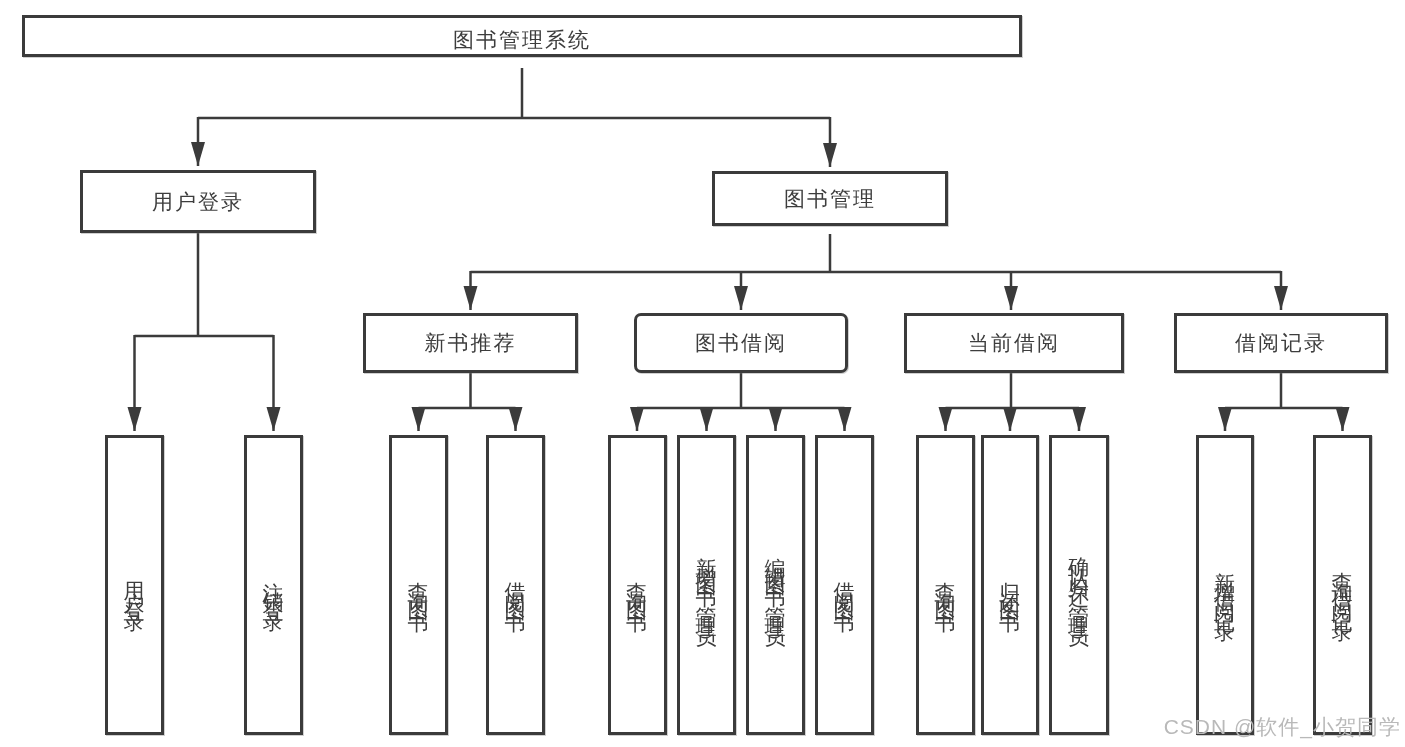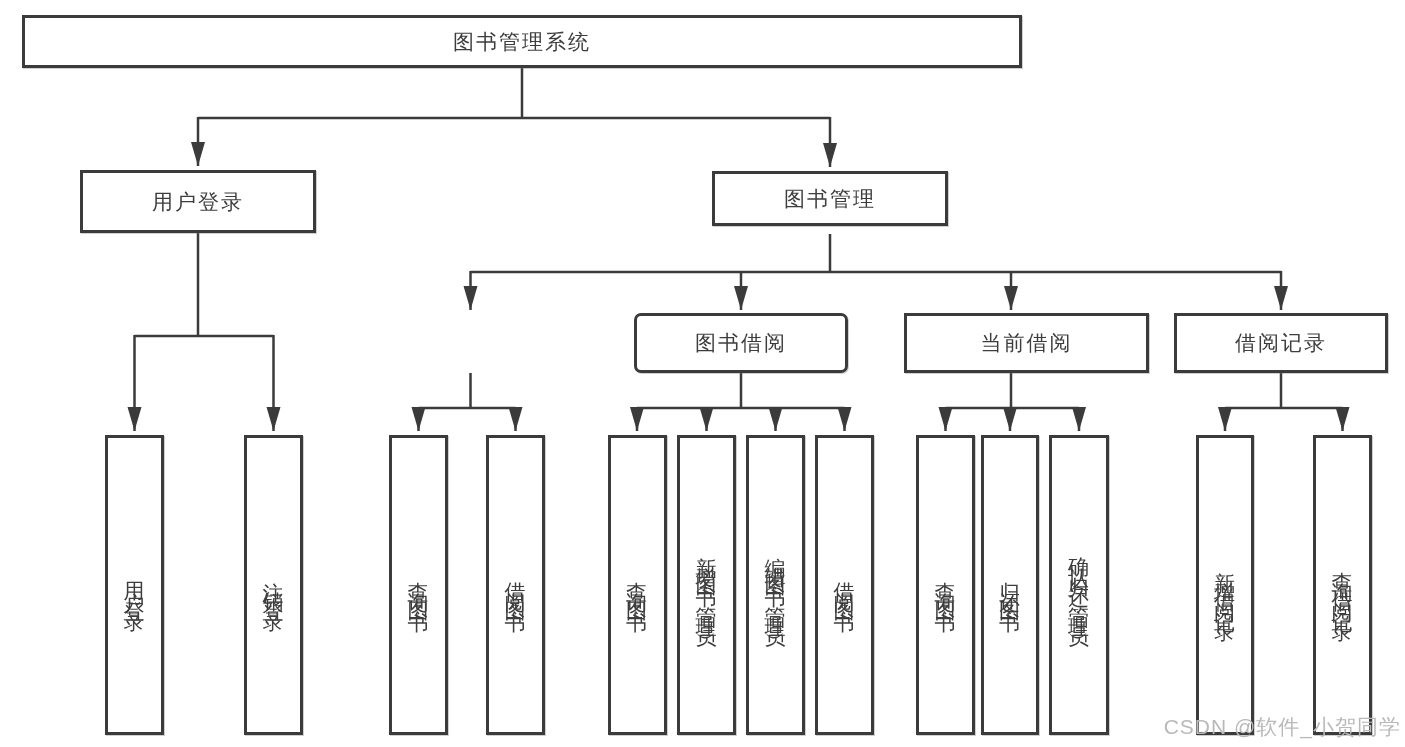--- a/index.html
+++ b/index.html
@@ -94,35 +94,38 @@
       <line x1="945.5" y1="407" x2="945.5" y2="431" marker-end="url(#arw)"></line>
       <line x1="1010" y1="407" x2="1010" y2="431" marker-end="url(#arw)"></line>
       <line x1="1079" y1="407" x2="1079" y2="431" marker-end="url(#arw)"></line>
 
       <path d="M1281,373 V408 M1225,408 H1342.5"></path>
       <line x1="1225" y1="407" x2="1225" y2="431" marker-end="url(#arw)"></line>
       <line x1="1342.5" y1="407" x2="1342.5" y2="431" marker-end="url(#arw)"></line>
     </g>
   </svg>
 
-  <div class="node" style="left:22px; top:15px; width:1000px; height:53px;">
+  <div class="node" style="left:22px; top:15px; width:1000px; height:42px;align-items:flex-end;">
     <span class="lbl">图书管理系统</span>
   </div>
 
   <div class="node" style="left:80px; top:170px; width:236px; height:63px;">
     <span class="lbl">用户登录</span>
   </div>
   <div class="node" style="left:712px; top:171px; width:236px; height:55px;">
     <span class="lbl">图书管理</span>
   </div>
 
+  <div class="node" style="left:363px; top:313px; width:215px; height:60px;">
+    <span class="lbl">新书推荐</span>
+  </div>
   <div class="node" style="left:634px; top:313px; width:214px; height:60px;border-radius:7px;">
     <span class="lbl">图书借阅</span>
   </div>
-  <div class="node" style="left:904px; top:313px; width:245px; height:60px;">
+  <div class="node" style="left:904px; top:313px; width:220px; height:60px;">
     <span class="lbl">当前借阅</span>
   </div>
   <div class="node" style="left:1174px; top:313px; width:214px; height:60px;">
     <span class="lbl">借阅记录</span>
   </div>
 
   <div class="node v" style="left:105px; top:435px; width:59px; height:300px;">
     <span class="lbl">用户登录</span>
   </div>
   <div class="node v" style="left:244px; top:435px; width:59px; height:300px;">

